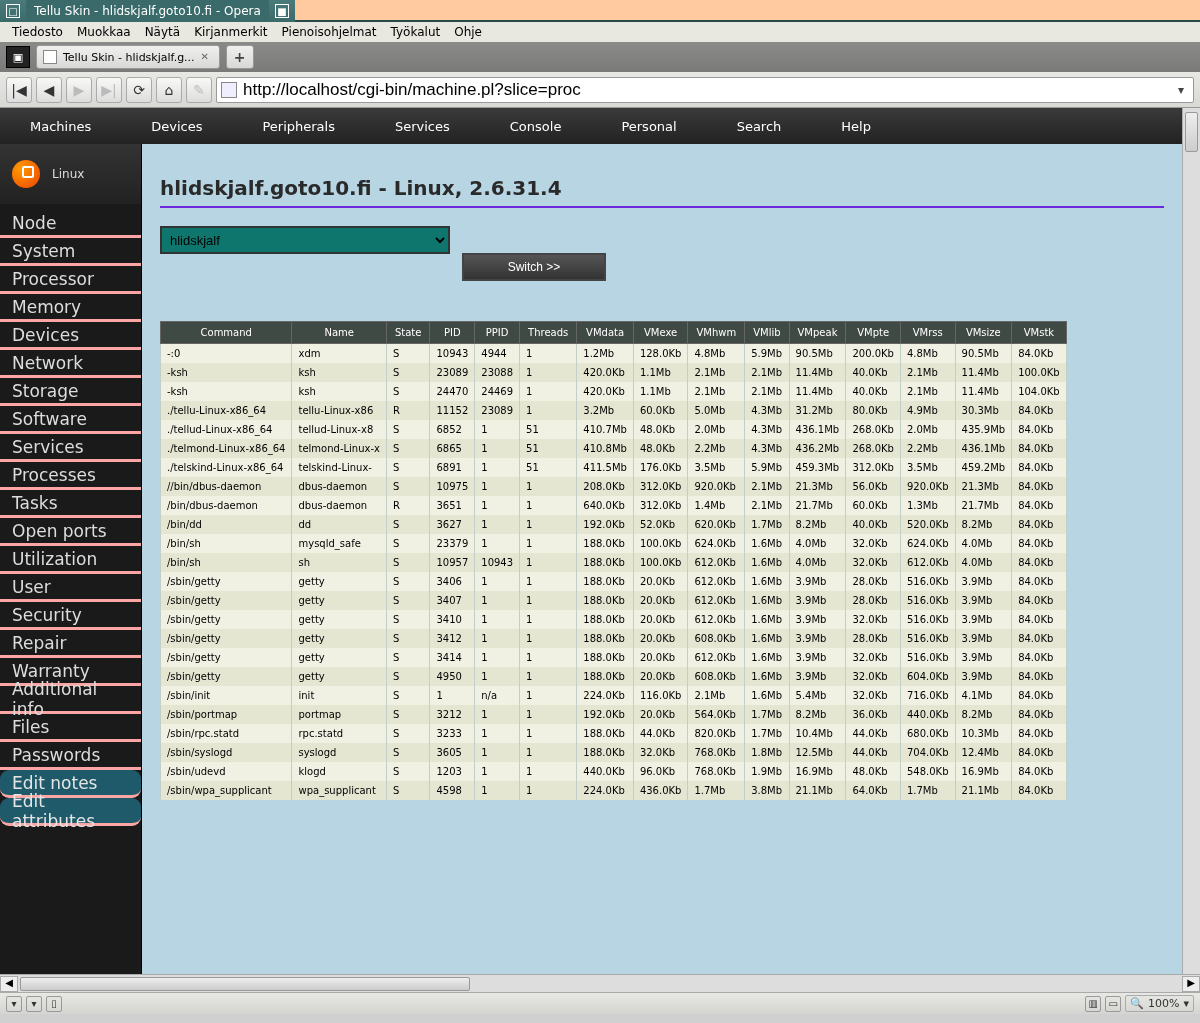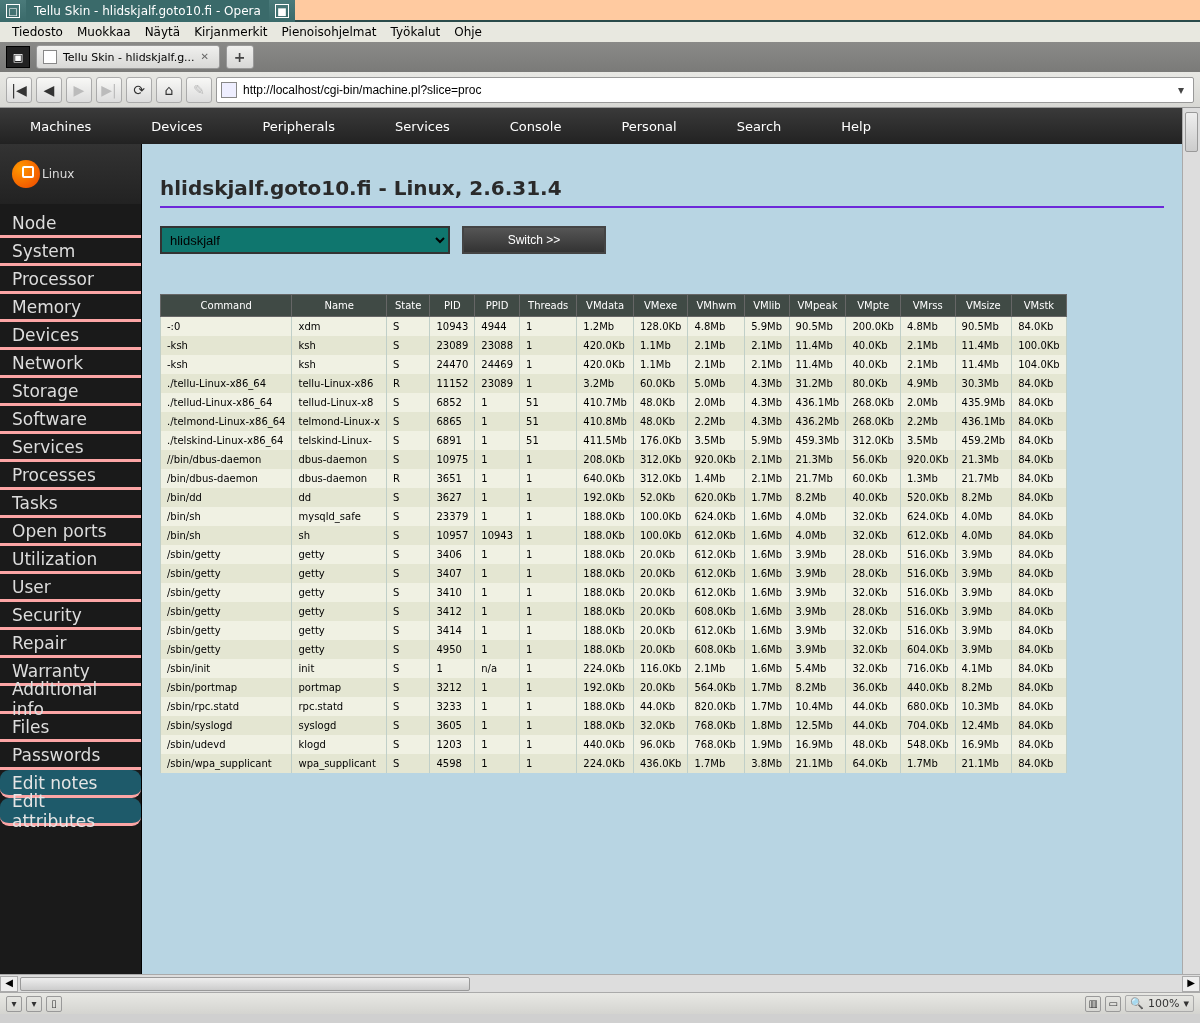--- a/index.html
+++ b/index.html
@@ -22,50 +22,50 @@
 .tab .favicon { width:14px; height:14px; border:1px solid #888; background:#fff; display:inline-block; }
 .tab .close { width:12px; height:12px; font-size:10px; color:#666; cursor:pointer; }
 .tab.new { width:28px; justify-content:center; font-size:14px; font-weight:bold; color:#444; }
 
 
 .toolbar { height:36px; background:linear-gradient(#e8e8e4,#d8d8d4); display:flex; align-items:center; padding:3px 6px; gap:4px; border-bottom:1px solid #999; }
 .toolbar .btn { width:26px; height:26px; background:linear-gradient(#f8f8f6,#ddd); border:1px solid #aaa; border-radius:3px; display:flex; align-items:center; justify-content:center; font-size:14px; color:#333; cursor:pointer; }
 .toolbar .btn.disabled { color:#bbb; }
 .urlbar { flex:1; height:26px; background:#fff; border:1px solid #999; border-radius:2px; display:flex; align-items:center; padding:0 4px; gap:6px; }
 .urlbar .lock { width:16px; height:16px; border:1px solid #888; background:#eef; }
-.urlbar input { flex:1; border:none; outline:none; font-size:12px; background:transparent; }
+.urlbar input { flex:1; border:none; outline:none; font-size:17px; background:transparent; }
 .urlbar .dropdown { width:16px; text-align:center; color:#444; cursor:pointer; }
 
 
 .appwrap { position:relative; height:866px; background:#eee; }
 .appscroll { position:absolute; top:0; left:0; right:18px; bottom:0; overflow:hidden; }
 
 
 .vscroll { position:absolute; right:0; top:0; bottom:0; width:18px; background:#ddd; border-left:1px solid #aaa; }
 .vscroll .thumb { position:absolute; left:2px; right:2px; top:4px; height:40px; background:linear-gradient(#eee,#ccc); border:1px solid #999; border-radius:2px; }
 
 
 .mainnav { height:36px; background:linear-gradient(#3a3a3a,#222); display:flex; align-items:center; font-size:13px; }
 .mainnav span { flex:0 0 auto; padding:0 30px; color:#fff; cursor:pointer; }
 
 
 .cols { display:flex; height:calc(100% - 36px); }
 .sidebar { width:142px; background:#1a1a1a; color:#ddd; border-right:1px solid #000; }
-.side-head { height:60px; display:flex; align-items:center; gap:2px; padding:0 12px; background:linear-gradient(#333,#222); margin-bottom:6px;}
+.side-head { height:60px; display:flex; align-items:center; gap:12px; padding:0 12px; background:linear-gradient(#333,#222); margin-bottom:6px;}
 .side-head .logo { width:28px; height:28px; border-radius:50%; background:radial-gradient(circle at 30% 30%, #f90, #e40); position:relative; }
 .side-head .logo::after { content:""; position:absolute; left:10px; top:6px; width:8px; height:8px; border:2px solid #fff; border-radius:2px; }
 .sideitem { height:28px; display:flex; align-items:center; padding:0 12px; font-size:17px; border-bottom:3px solid #fca5a5; cursor:pointer; }
 .sideitem.active { background:#1e5a6a; color:#e5e5e5;border-radius:9px; }
 
 .content { flex:1; background:#b8d5e3; overflow:auto; }
 .inner { padding:20px 18px 0 18px; }
 .heading { font-size:20px; font-weight:bold; color:#2a2a2a; padding:12px 0 6px 0; border-bottom:2px solid #6d28d9; margin-bottom:18px; }
 .switchrow { display:flex; gap:12px; margin-bottom:40px; }
 .switchrow select { width:290px; height:28px; border:2px solid #333; background:#0f766e; font-size:13px; padding:0 4px; }
-.switchrow button { width:144px; height:28px; background:linear-gradient(#555,#333); color:#fff; border:2px solid #444; font-size:12px; cursor:pointer; }
+.switchrow button { width:144px; height:28px; background:linear-gradient(#555,#333); color:#fff; border:2px solid #444; font-size:12px; cursor:pointer;margin-top:27px; }
 
 
 table { border-collapse:collapse; width:max-content; font-size:10px; }
 th { background:#404a45; color:#fff; padding:5px 8px; border:1px solid #666; text-align:center; font-weight:normal; }
 td { padding:4px 6px; border-left:1px solid #c0cfc8; border-right:1px solid #c0cfc8; }
 tbody tr:nth-child(odd) { background:#f0f1e3; }
 tbody tr:nth-child(even) { background:#e4e6d2; }
 .tablewrap { overflow:auto; }
 
 

